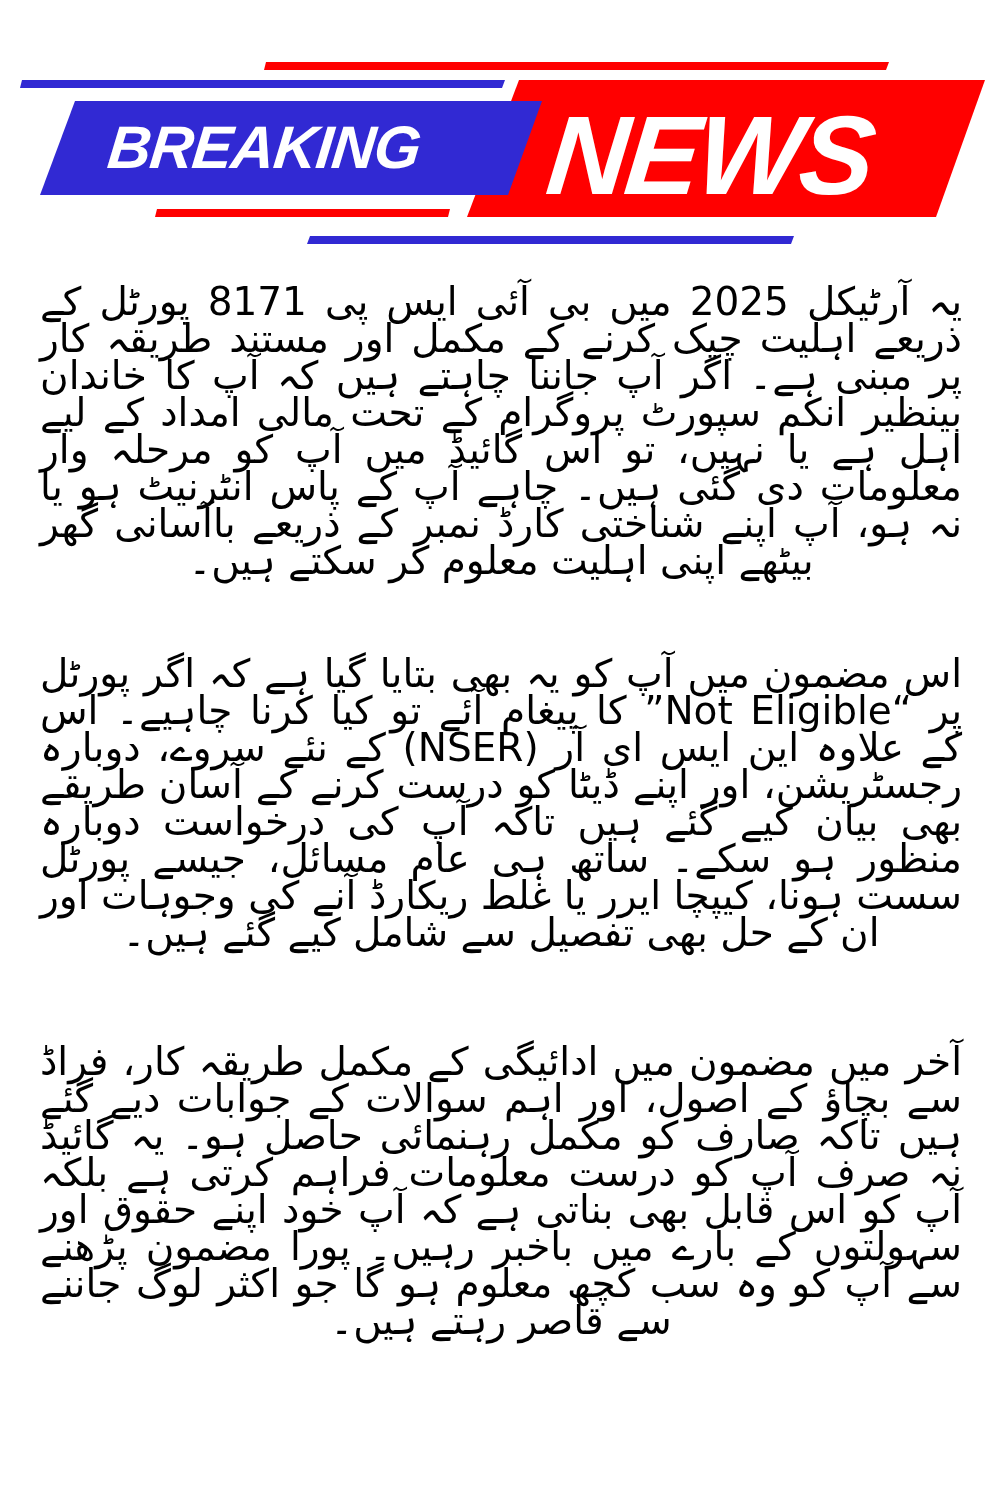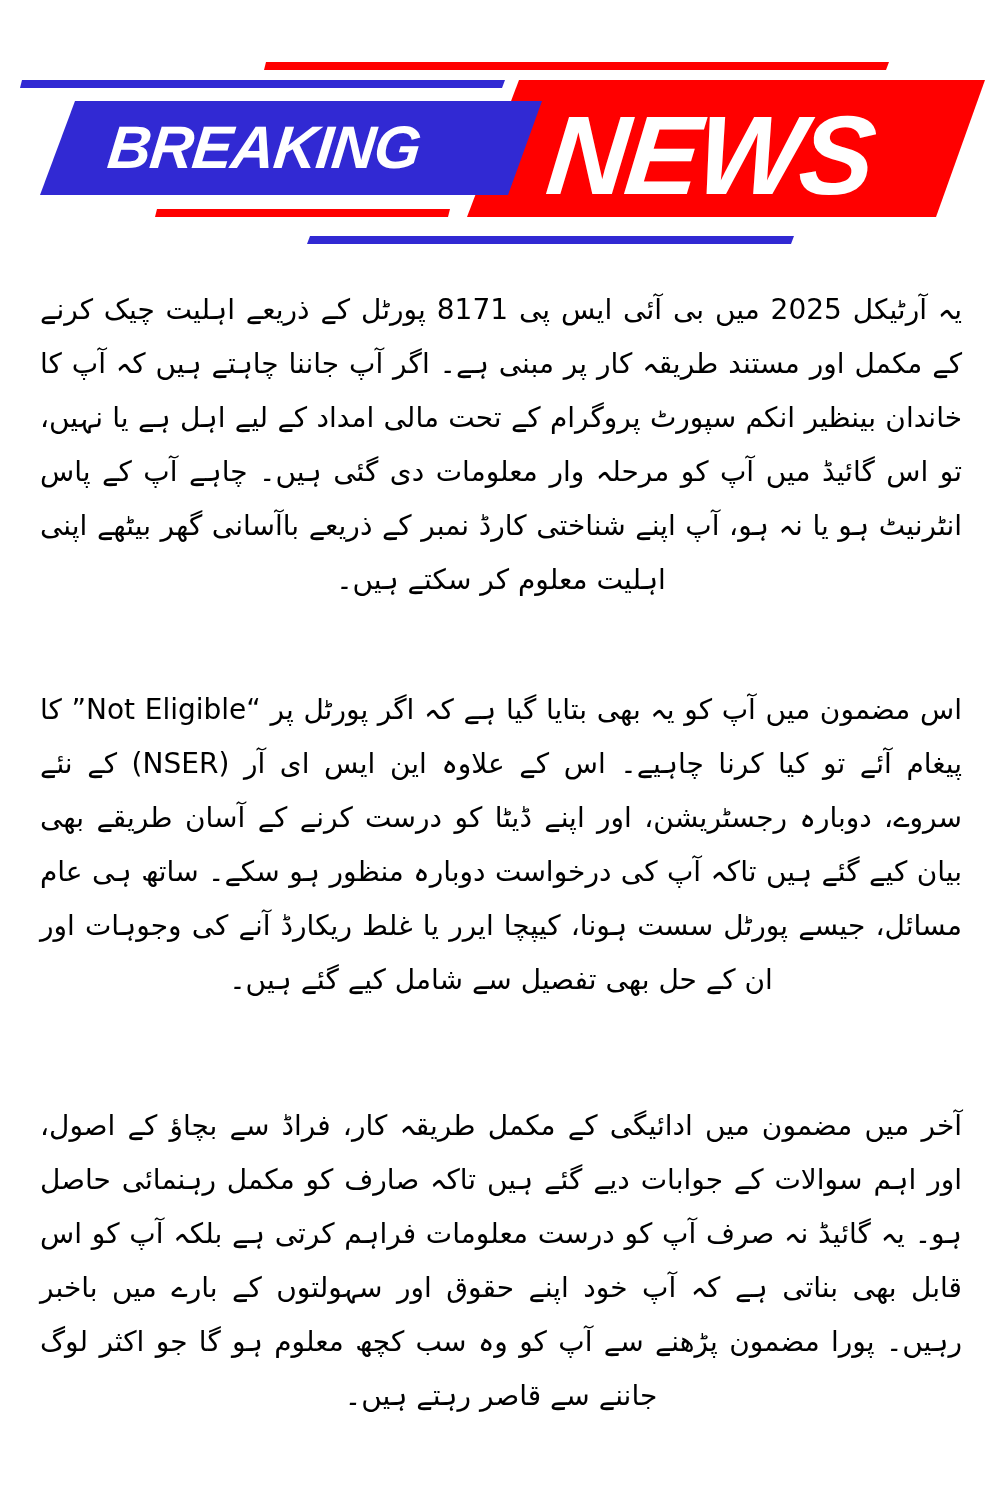--- a/index.html
+++ b/index.html
@@ -49,22 +49,22 @@
       position: absolute;
       left: 40px;
       top: 283px;
       width: 922px;
     }
     .para {
       direction: rtl;
       text-align: justify;
       text-align-last: center;
       font-family: "DejaVu Sans", sans-serif;
-      font-size: 28px;
-      line-height: 54px;
+      font-size: 39px;
+      line-height: 37px;
       color: #000000;
       margin: 0;
     }
     .para + .para { margin-top: 76px; }
     .para.p3 { margin-top: 92px; }
   </style>
 </head>
 <body>
 
 <div class="banner">

